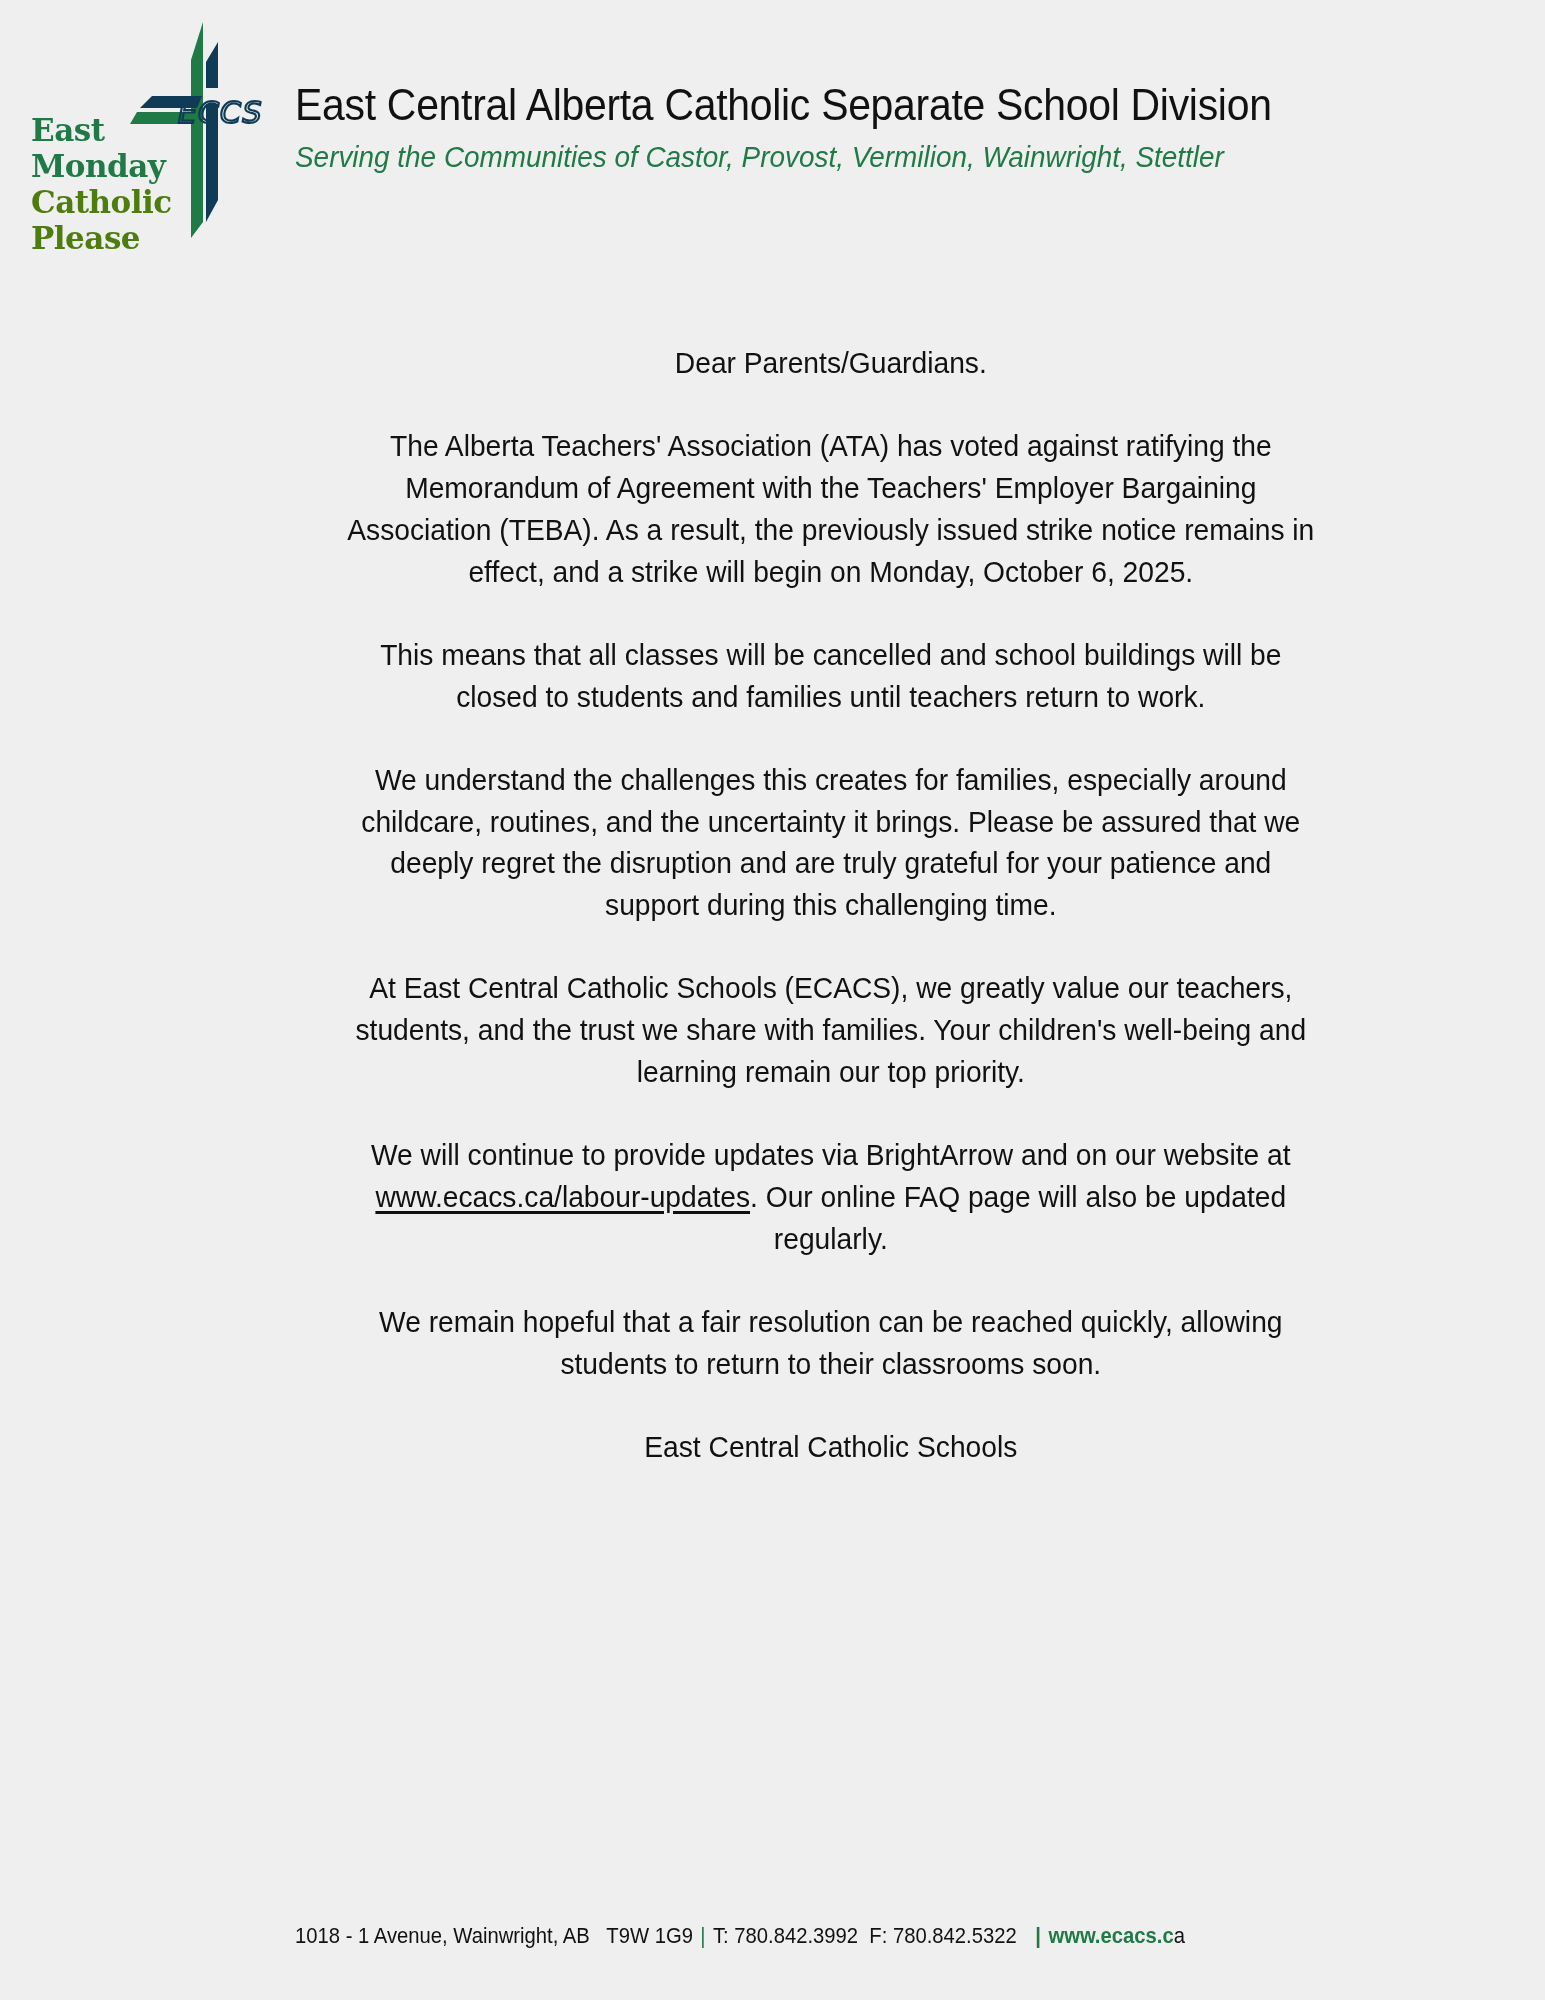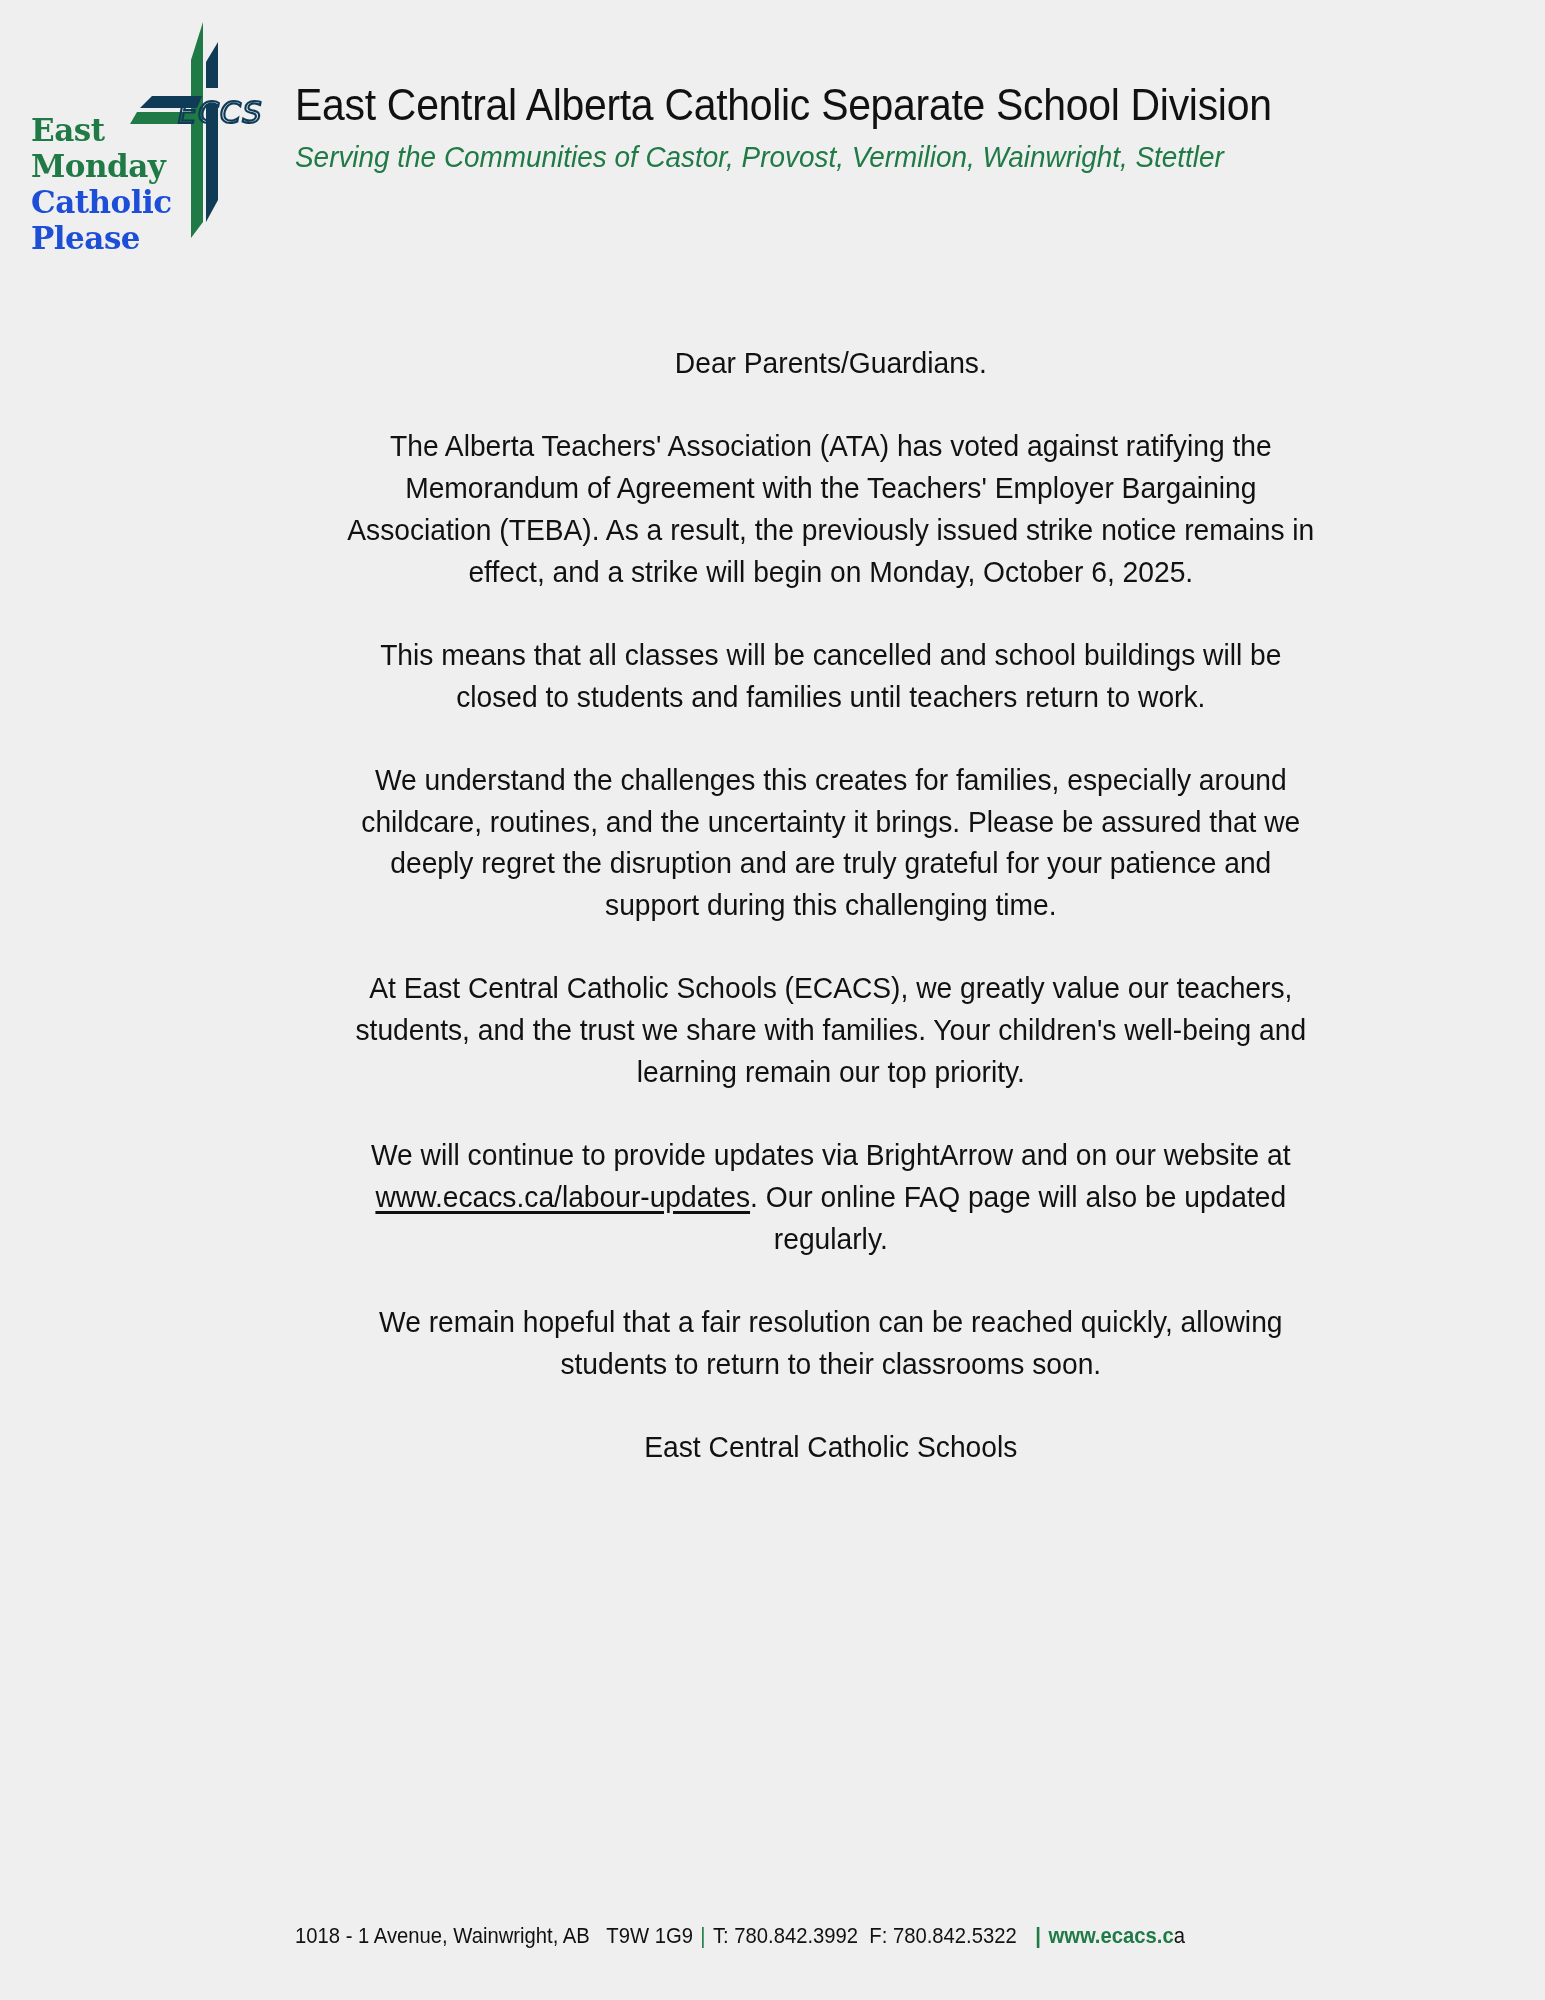--- a/index.html
+++ b/index.html
@@ -3,21 +3,21 @@
 <meta charset="utf-8">
 <style>
   html, body { margin:0; padding:0; }
   body {
     width:1545px; height:2000px; background:#efefef; position:relative; overflow:hidden;
     font-family:"Liberation Sans", sans-serif; color:#111;
   }
   .logo { position:absolute; left:0; top:0; width:290px; height:250px; }
   .logo-text { position:absolute; left:31px; top:92px; font-family:"DejaVu Serif", serif; font-weight:bold; font-size:31px; line-height:36px; letter-spacing:-0.5px;margin-top:20px; }
   .logo-text .g { color:#1f7a45; }
-  .logo-text .n { color:#1d4ed8; }
+  .logo-text .n { color:#4d7c0f; }
   .logo svg { position:absolute; left:0; top:0; }
   .hdr-title { position:absolute; left:295px; top:80px; font-size:44px; color:#111; letter-spacing:-0.3px; white-space:nowrap; transform:scaleX(0.93); transform-origin:left top; }
   .hdr-sub { position:absolute; left:295px; top:140px; font-size:30px; font-style:italic; color:#1f7a45; white-space:nowrap; transform:scaleX(0.93); transform-origin:left top; }
   .body { position:absolute; left:295px; top:342px; width:1140px; font-size:30px; line-height:41.7px;text-align:center; }
   .para { margin:0 0 41.7px 0; white-space:nowrap; transform:scaleX(0.94); transform-origin:left top; }
   .para span.line { display:block; }
   .link { color:#111; text-decoration:underline; text-underline-offset:4px; }
   .footer { position:absolute; left:295px; top:1923px; font-size:22px; color:#111; white-space:nowrap; transform:scaleX(0.92); transform-origin:left top; }
   .footer .sep { color:#1f7a45; padding:0 8px; }
   .footer .sep.bold { font-weight:bold; }

